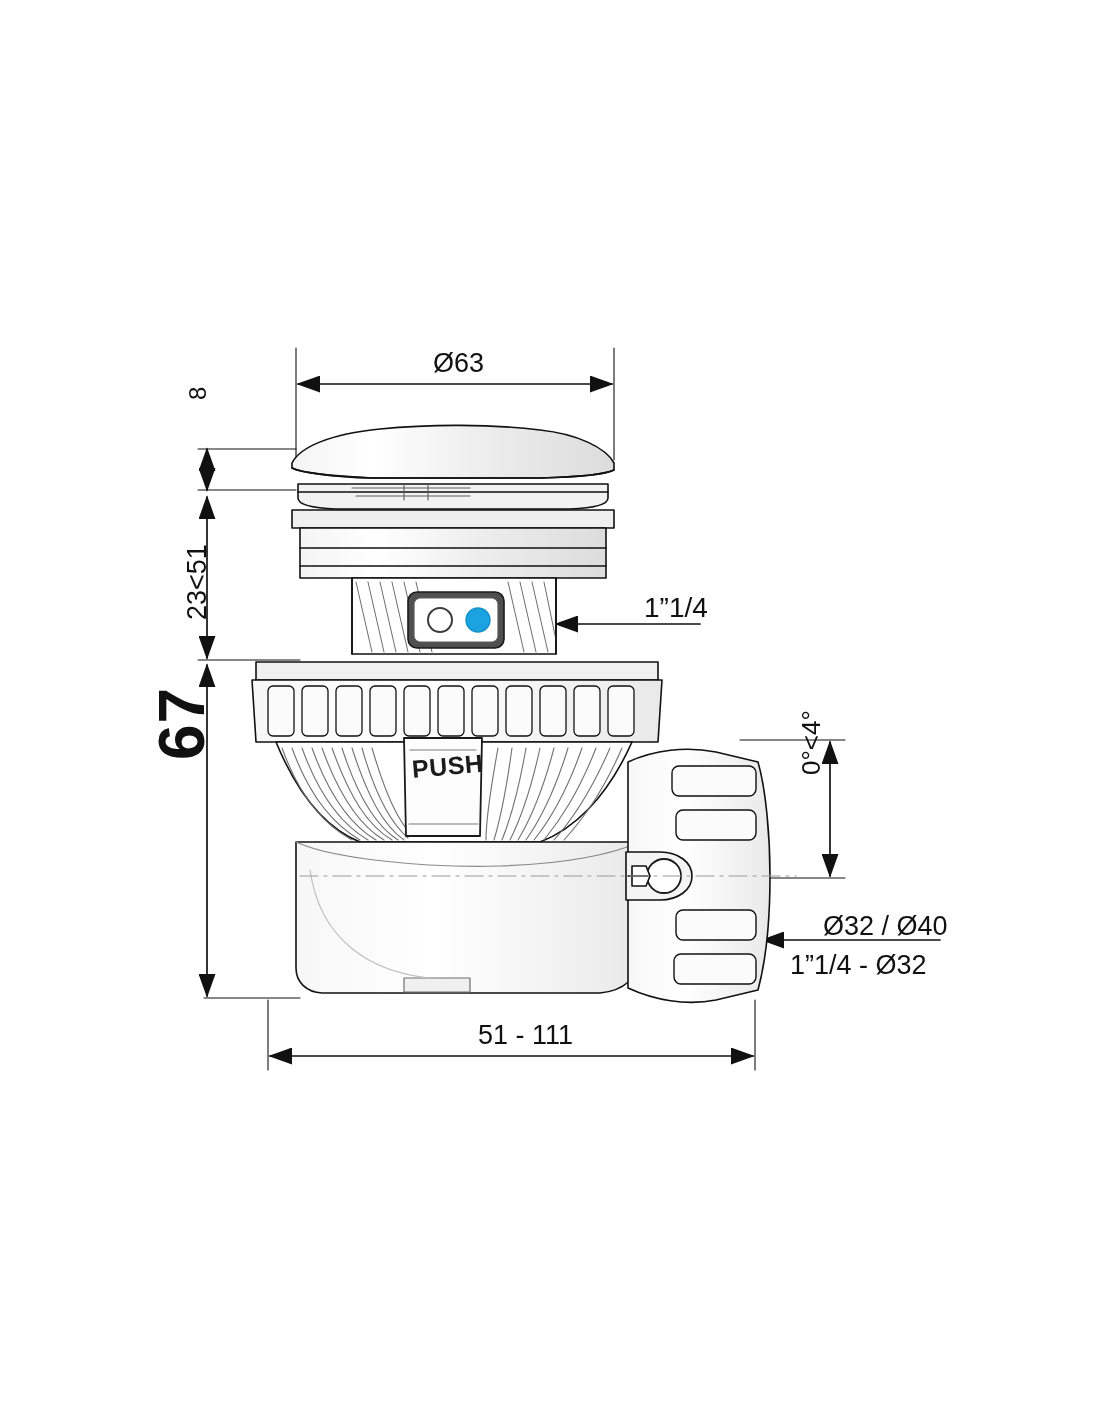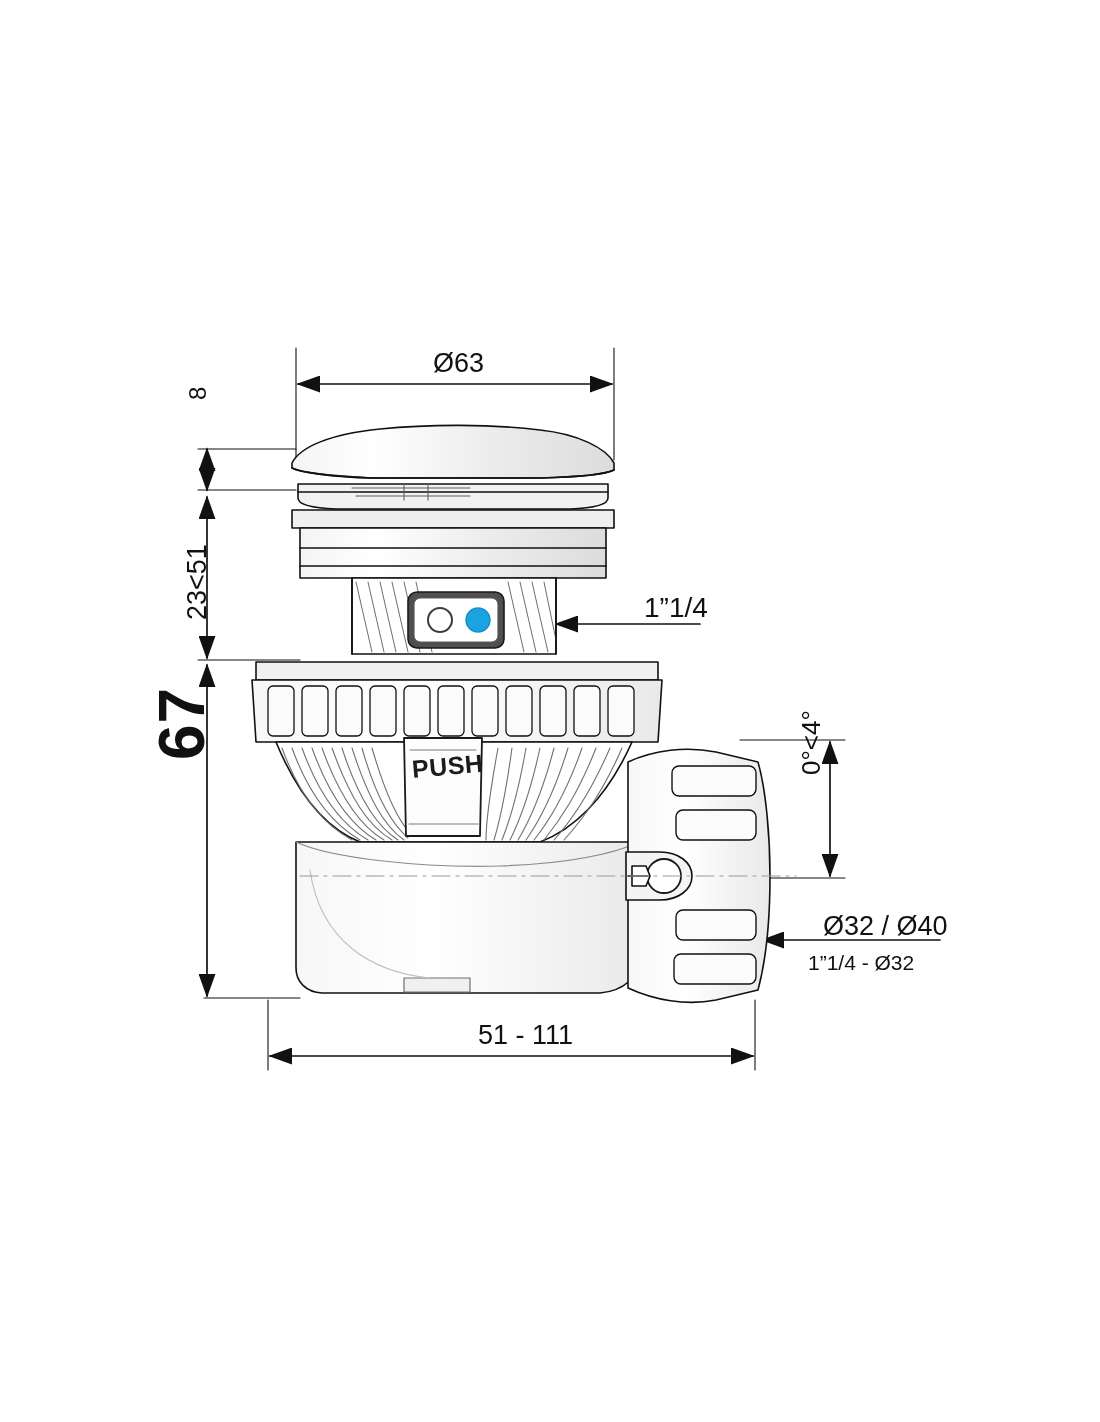--- a/index.html
+++ b/index.html
@@ -36,21 +36,21 @@
     white-space: nowrap;
     line-height: 1;
   }
   .lbl-d63     { left: 433px; top: 350px;  font-size: 27px; }
   .lbl-8       { left: 186px; top: 400px;  font-size: 24px; transform: rotate(-90deg); transform-origin: left top; }
   .lbl-2351    { left: 184px; top: 620px;  font-size: 27px; transform: rotate(-90deg); transform-origin: left top; }
   .lbl-67      { left: 150px; top: 760px;  font-size: 64px; font-weight: bold; letter-spacing: 1px; transform: rotate(-90deg); transform-origin: left top; }
   .lbl-114     { left: 603px; top: 594px;  font-size: 28px; margin-left: 41px; }
   .lbl-angle   { left: 798px; top: 775px;  font-size: 26px; transform: rotate(-90deg); transform-origin: left top; }
   .lbl-d3240   { left: 790px; top: 913px;  font-size: 27px; margin-left: 33px; }
-  .lbl-114d32  { left: 790px; top: 952px;  font-size: 21px; margin-left: 18px; }
+  .lbl-114d32  { left: 790px; top: 952px;  font-size: 27px; }
   .lbl-98111   { left: 478px; top: 1022px; font-size: 27px; }
   .lbl-push    { left: 411px; top: 757px;  font-size: 25px; font-weight: bold; letter-spacing: 0.5px; color: #1b1b1b; transform: rotate(-5deg); transform-origin: left top; }
 </style>
 </head>
 <body>
 
 <div id="stage">
 
   <svg class="drawing" viewBox="0 0 1100 1422">
     <defs>

